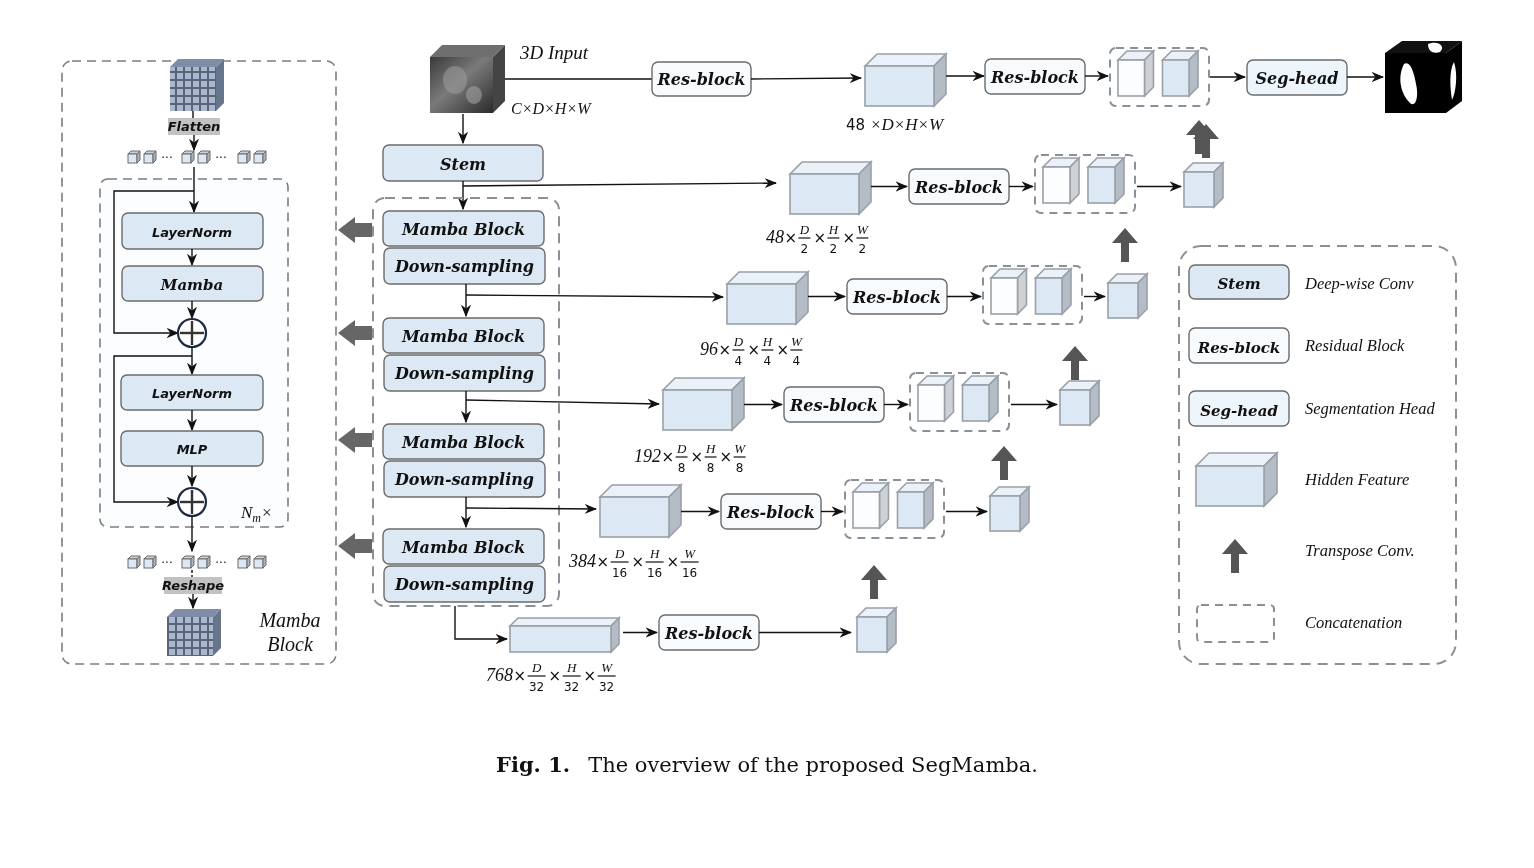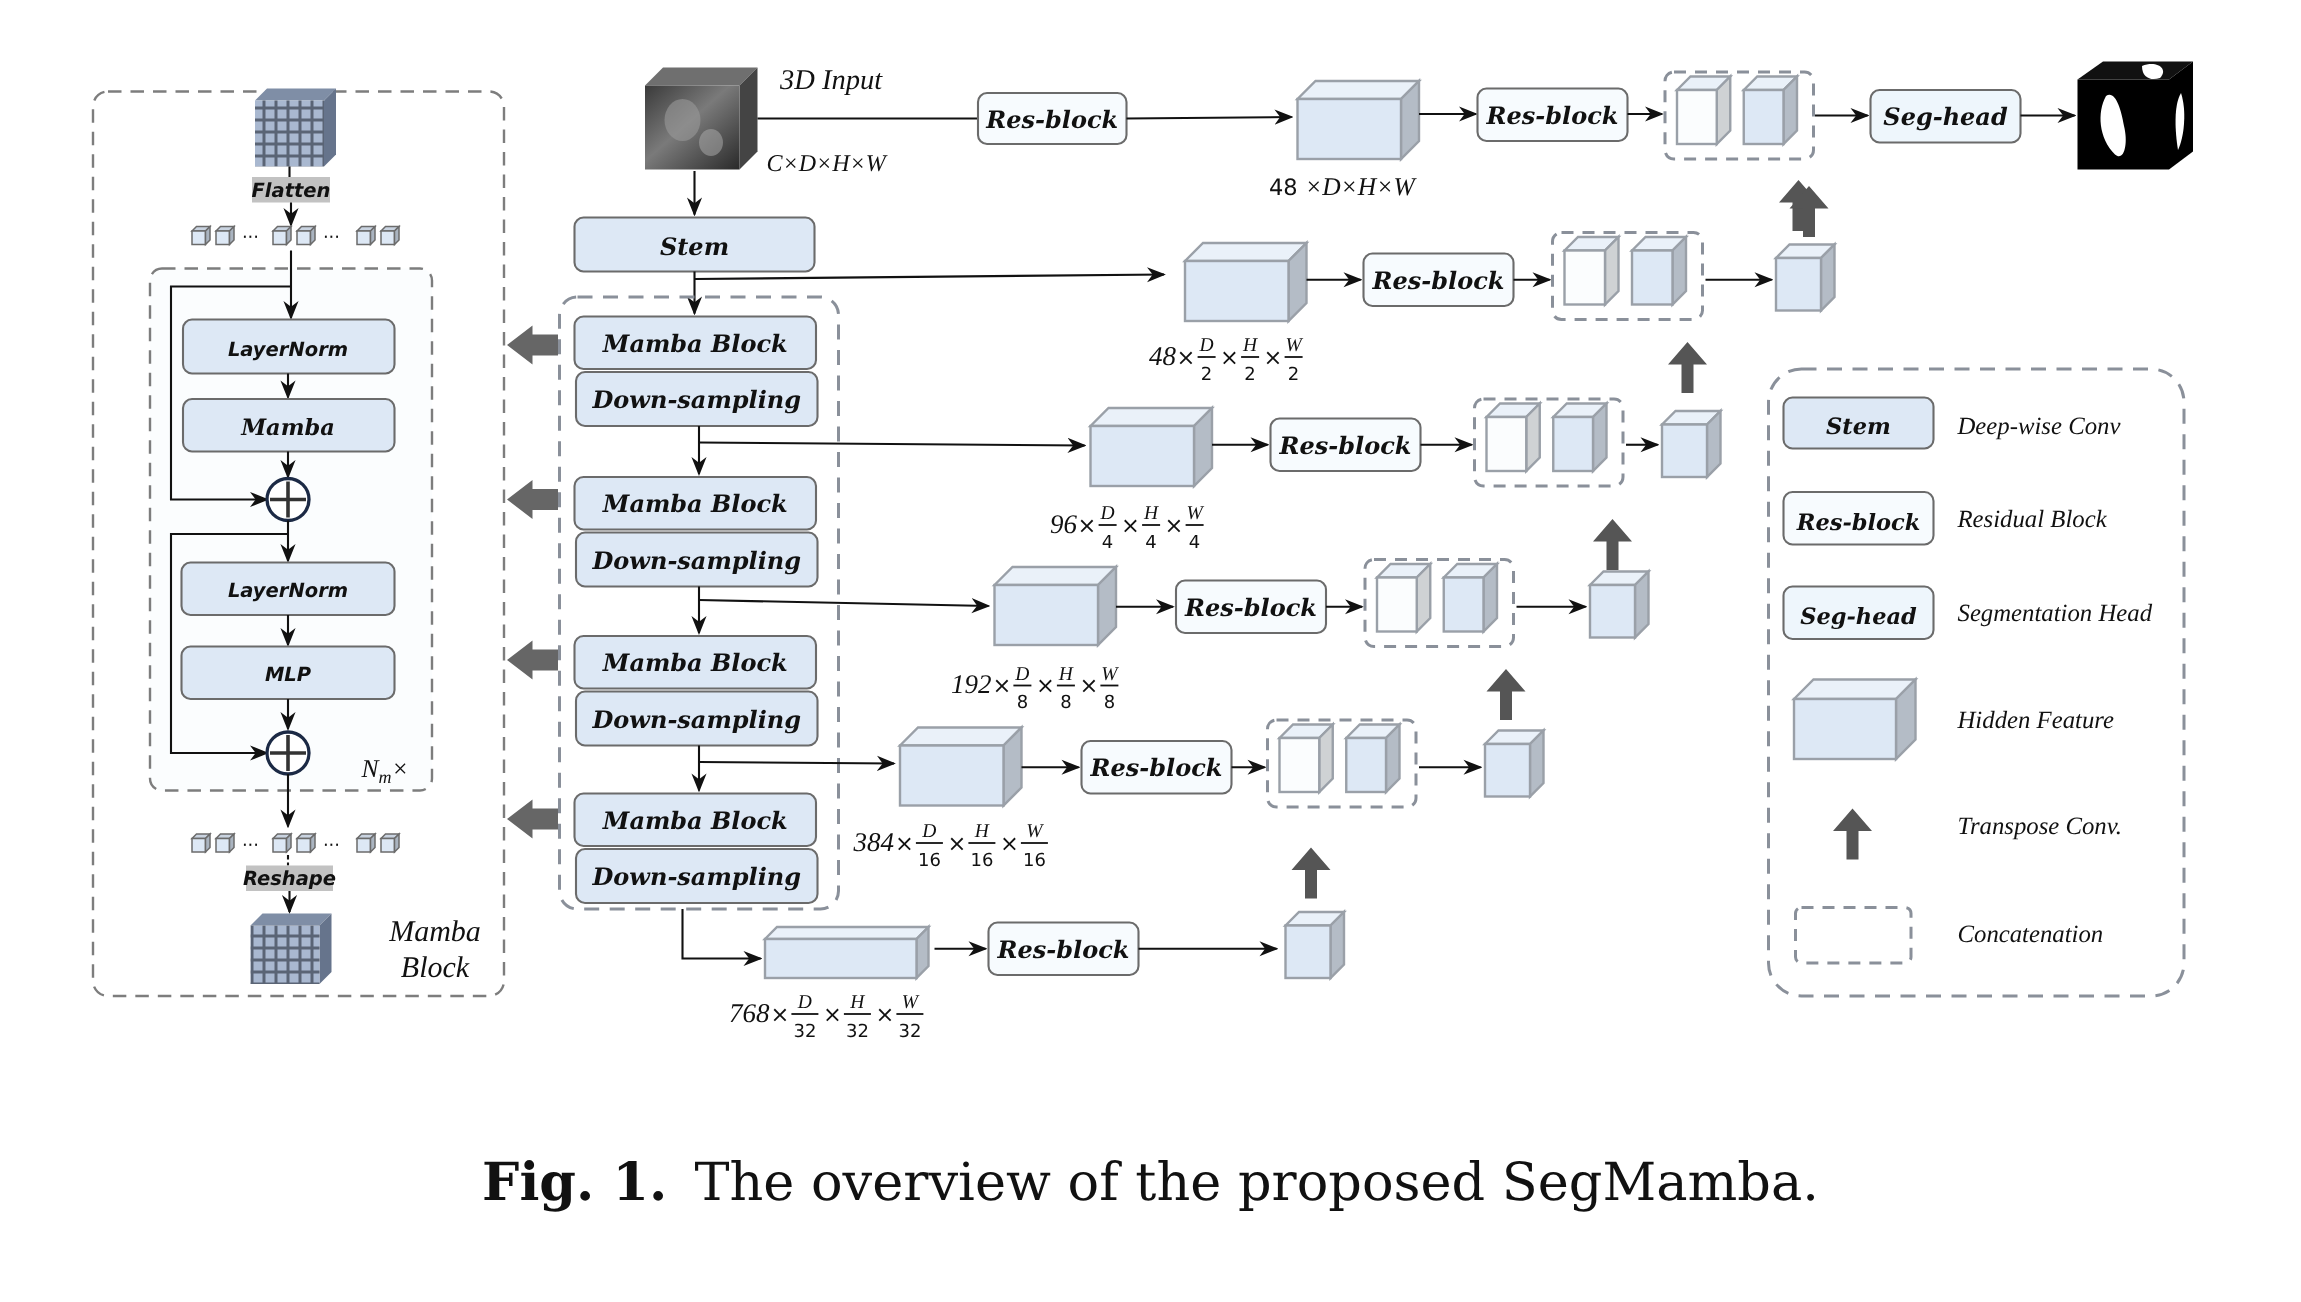--- a/index.html
+++ b/index.html
@@ -7,21 +7,21 @@
   svg#diagram { position:absolute; left:0; top:0; }
   .bx { font-family:"DejaVu Serif", serif; font-style:italic; font-weight:bold; font-size:16px; fill:#111; }
   .sans-b { font-family:"DejaVu Sans", sans-serif; font-style:italic; font-weight:bold; font-size:13px; fill:#111; }
   .lbl { font-family:"Liberation Serif", serif; font-style:italic; font-size:17px; fill:#111; }
   .legend-t { font-family:"Liberation Serif", serif; font-style:italic; font-size:16.5px; fill:#111; }
   .dim { font-family:"DejaVu Sans", sans-serif; font-size:15px; fill:#111; }
   .dim-i { font-family:"Liberation Serif", serif; font-style:italic; font-size:18px; fill:#111; }
   .frac { font-family:"DejaVu Sans", sans-serif; font-size:12px; fill:#111; }
   .frac-i { font-family:"Liberation Serif", serif; font-style:italic; font-size:13px; fill:#111; }
   .caption { position:absolute; left:0; width:1534px; top:752px; text-align:center;
-             font-family:"DejaVu Serif", serif; font-size:35px; color:#111;margin-top:16px; }
+             font-family:"DejaVu Serif", serif; font-size:21px; color:#111; }
   .caption b { font-weight:bold; margin-right:18px; }
 </style>
 </head>
 <body>
 
 <svg id="diagram" width="1534" height="868" viewBox="0 0 1534 868" xmlns="http://www.w3.org/2000/svg">
   <defs>
     <marker id="ah" viewBox="0 0 10 10" refX="9" refY="5" markerWidth="9" markerHeight="9" orient="auto-start-reverse">
       <path d="M0,1 L10,5 L0,9 L3,5 z" fill="#111"></path>
     </marker>

